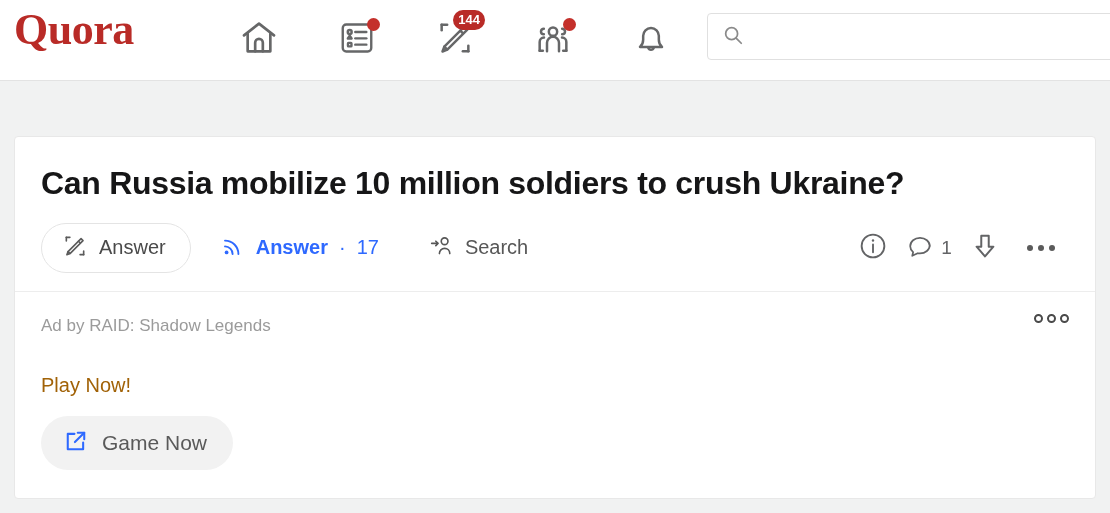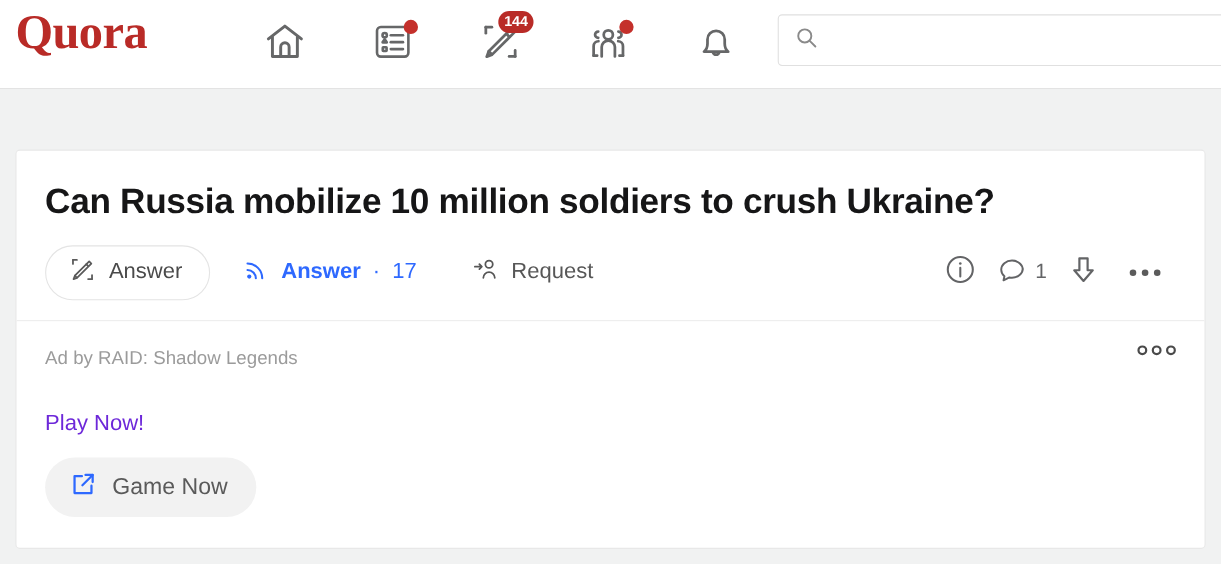--- a/index.html
+++ b/index.html
@@ -250,21 +250,21 @@
   }
   .ad-headline {
     font-size: 21px;
     font-weight: bold;
     color: #1d1d1d;
     margin-bottom: 17px;
     letter-spacing: -0.1px;
   }
   .ad-body {
     font-size: 20px;
-    color: #6d28d9;
+    color: #a16207;
     margin-bottom: 19px;
   }
   .play-btn {
     display: inline-flex;
     align-items: center;
     gap: 13px;
     height: 54px;
     padding: 0 26px 0 22px;
     border-radius: 27px;
     background: #f2f2f2;
@@ -402,21 +402,21 @@
 
         <div class="request-btn">
           <span>
             <svg width="26" height="26" viewBox="0 0 24 24" fill="none" stroke="#575757" stroke-width="1.5" stroke-linecap="round" stroke-linejoin="round">
               <path d="M2.5 9.6h5.4"></path>
               <path d="M6.3 7.6l2 2-2 2"></path>
               <circle cx="14.4" cy="7.6" r="3.1"></circle>
               <path d="M9.6 19c0-2.7 2.1-4.8 4.8-4.8s4.8 2.1 4.8 4.8"></path>
             </svg>
           </span>
-          <span class="request-label">Request</span>
+          <span class="request-label">Search</span>
         </div>
 
         <div class="right-actions">
 
           <div class="icon-btn">
             <span>
               <svg width="30" height="30" viewBox="0 0 24 24" fill="none" stroke="#636466" stroke-width="1.5" stroke-linecap="round">
                 <circle cx="12" cy="12" r="9.1"></circle>
                 <circle cx="12" cy="7.6" r="0.95" fill="#636466" stroke="none"></circle>
                 <path d="M12 10.8v6.2"></path>

